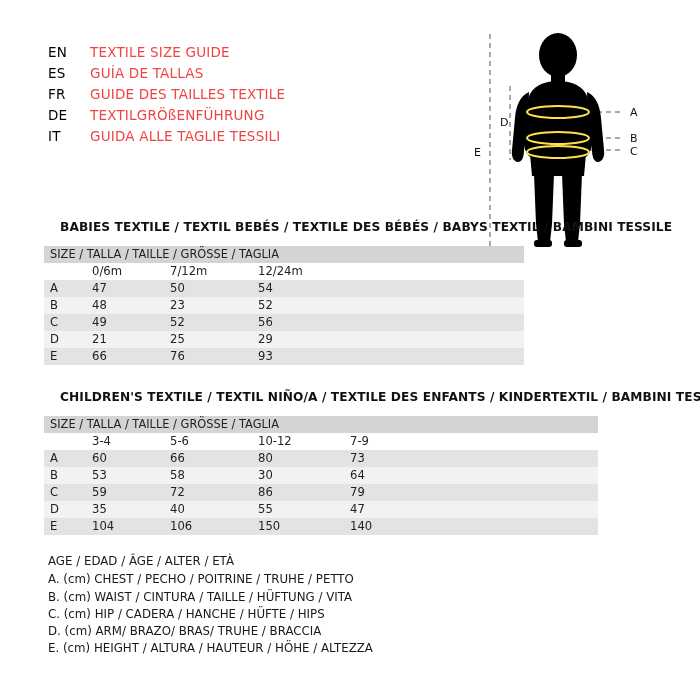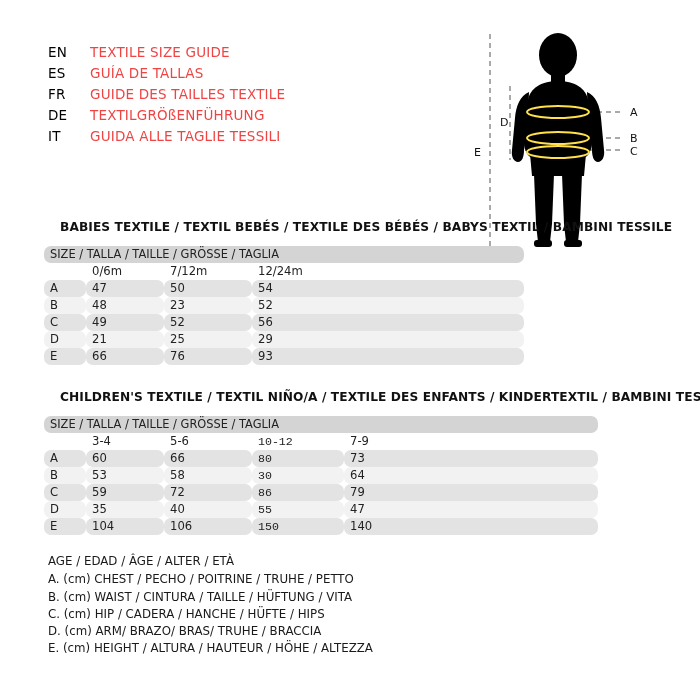--- a/index.html
+++ b/index.html
@@ -76,39 +76,38 @@
     color: #222;
   }
   #babies-table { left: 44px; top: 246px; width: 480px; }
   #children-table { left: 44px; top: 416px; width: 554px; }
 
   table.size-table td {
     padding: 0 0 0 6px;
     height: 17px;
     line-height: 17px;
     white-space: nowrap;
-    border-radius: 7px;
   }
   table.size-table tr.head-row td {
     background: #d4d4d4;
     font-size: 11.4px;
   }
   table.size-table tr.sub-row td {
     background: #ffffff;
   }
   table.size-table tr.zebra-dark td {
     background: #e3e3e3;
   }
   table.size-table tr.zebra-light td {
     background: #f2f2f2;
   }
   td.c-label { width: 36px; }
   td.c-1 { width: 72px; }
   td.c-2 { width: 82px; }
-  td.c-3 { width: 86px; font-family: Liberation Mono, monospace; }
+  td.c-3 { width: 86px; }
   td.c-rest { width: auto; }
 
   
   .legend {
     position: absolute;
     left: 48px;
     top: 553px;
     font-size: 11.8px;
     line-height: 17.3px;
     color: #1a1a1a;

